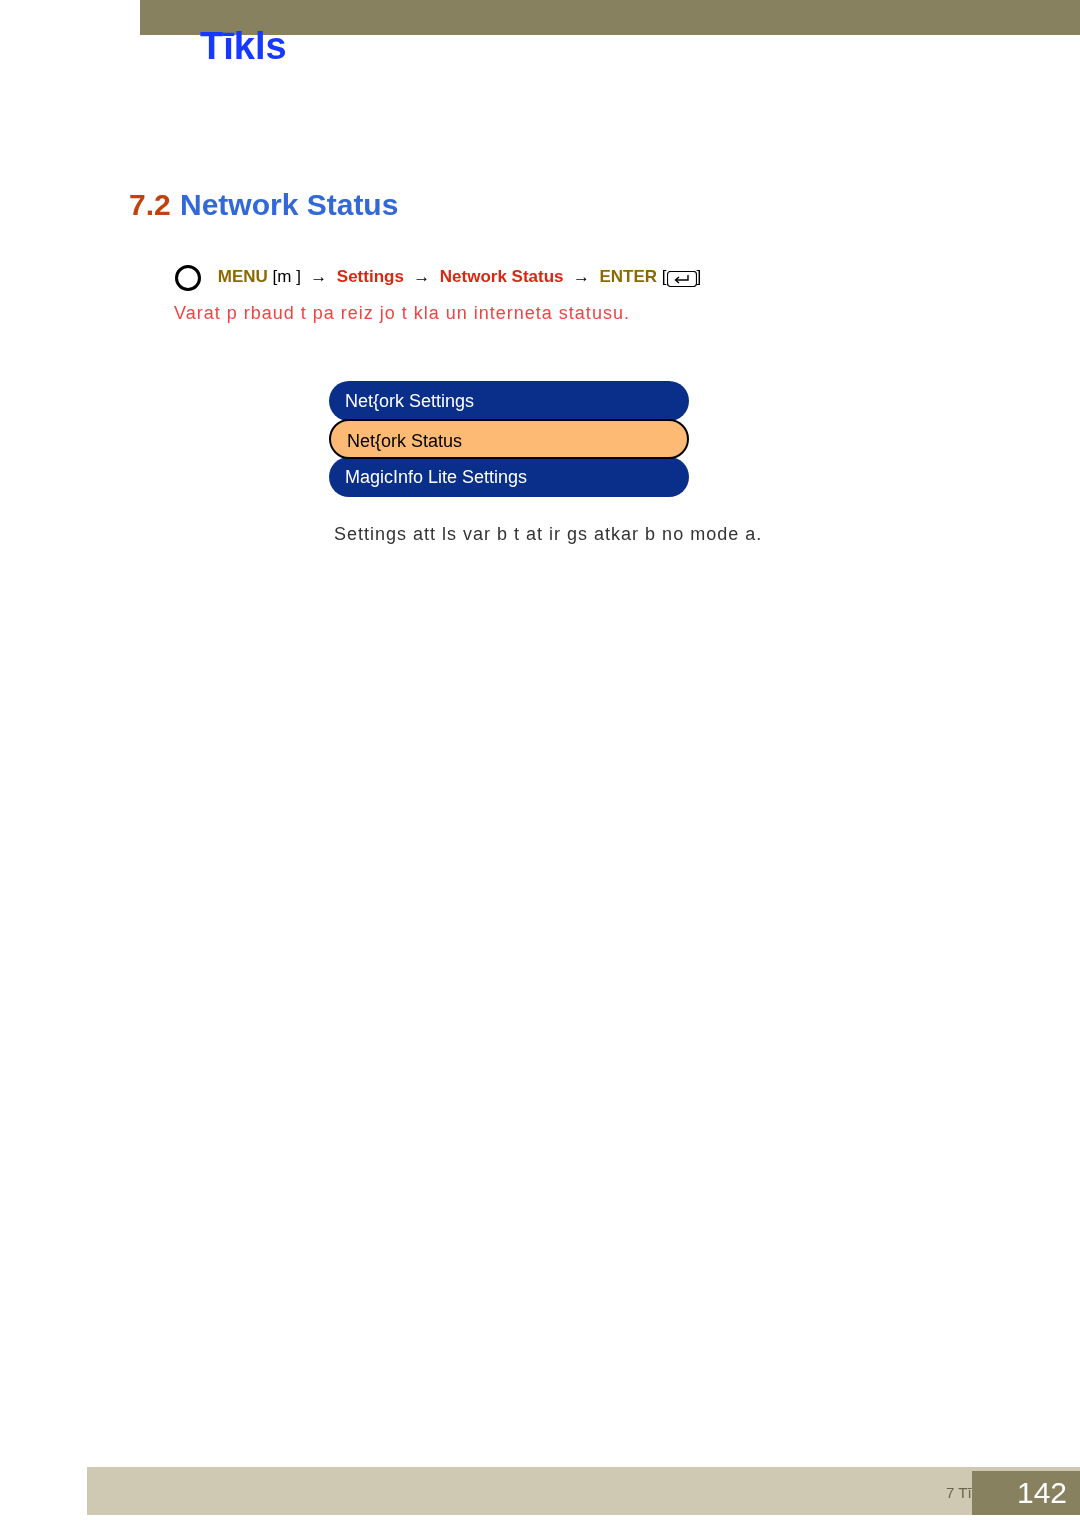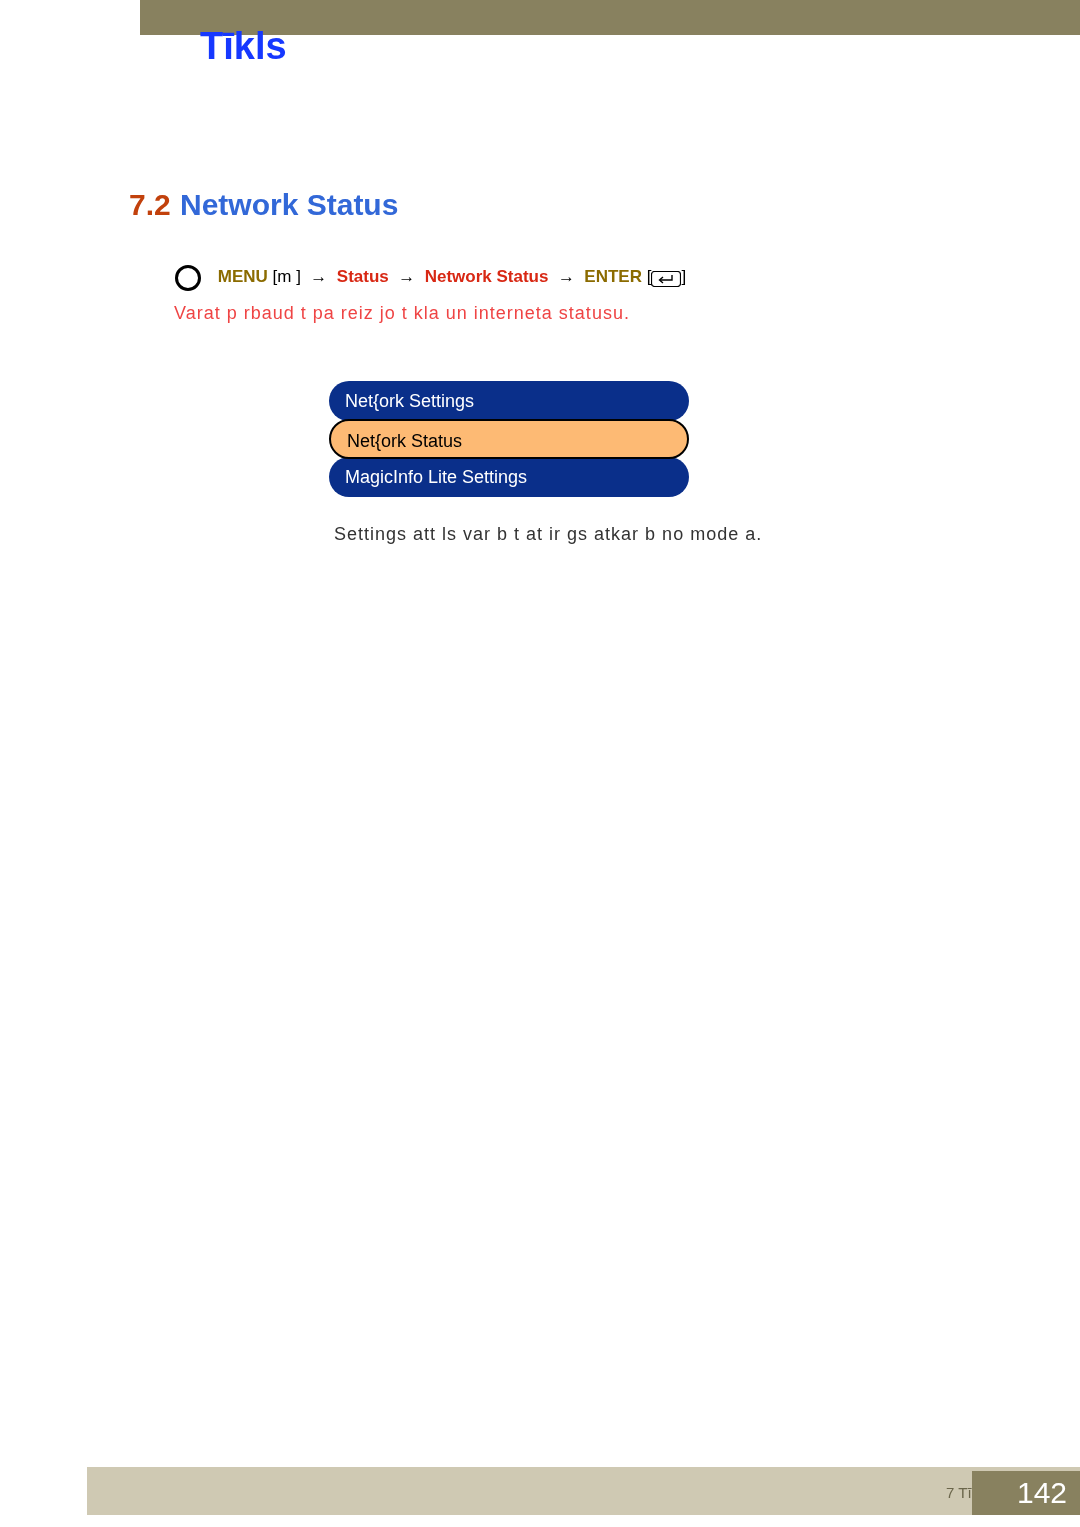--- a/index.html
+++ b/index.html
@@ -180,21 +180,21 @@
 <div class="section-row">
   <div class="section-num">7.2</div>
   <div class="section-title">Network Status</div>
 </div>
 
 <div class="nav-block">
   <span class="nav-bullet"></span>
   <span class="nav-menu">MENU</span>
   <span class="nav-arrow">[</span><span class="nav-m">m</span>&nbsp;<span class="nav-arrow">]</span>
   <span class="nav-arrow"> &nbsp;→&nbsp; </span>
-  <span class="nav-red">Status</span>
+  <span class="nav-red">Settings</span>
   <span class="nav-arrow"> &nbsp;→&nbsp; </span>
   <span class="nav-red">Network Status</span>
   <span class="nav-arrow"> &nbsp;→&nbsp; </span>
   <span class="nav-menu">ENTER</span>
   <span class="nav-arrow"> [</span><span class="enter-icon">
     <svg width="30" height="16" viewBox="0 0 30 16">
       <rect x="0.5" y="0.5" width="29" height="15" rx="3" ry="3" fill="none" stroke="#000" stroke-width="1.2"></rect>
       <path d="M21 4 V9 H9" fill="none" stroke="#000" stroke-width="1.4"></path>
       <path d="M12 6 L8.5 9 L12 12" fill="none" stroke="#000" stroke-width="1.4"></path>
     </svg>

